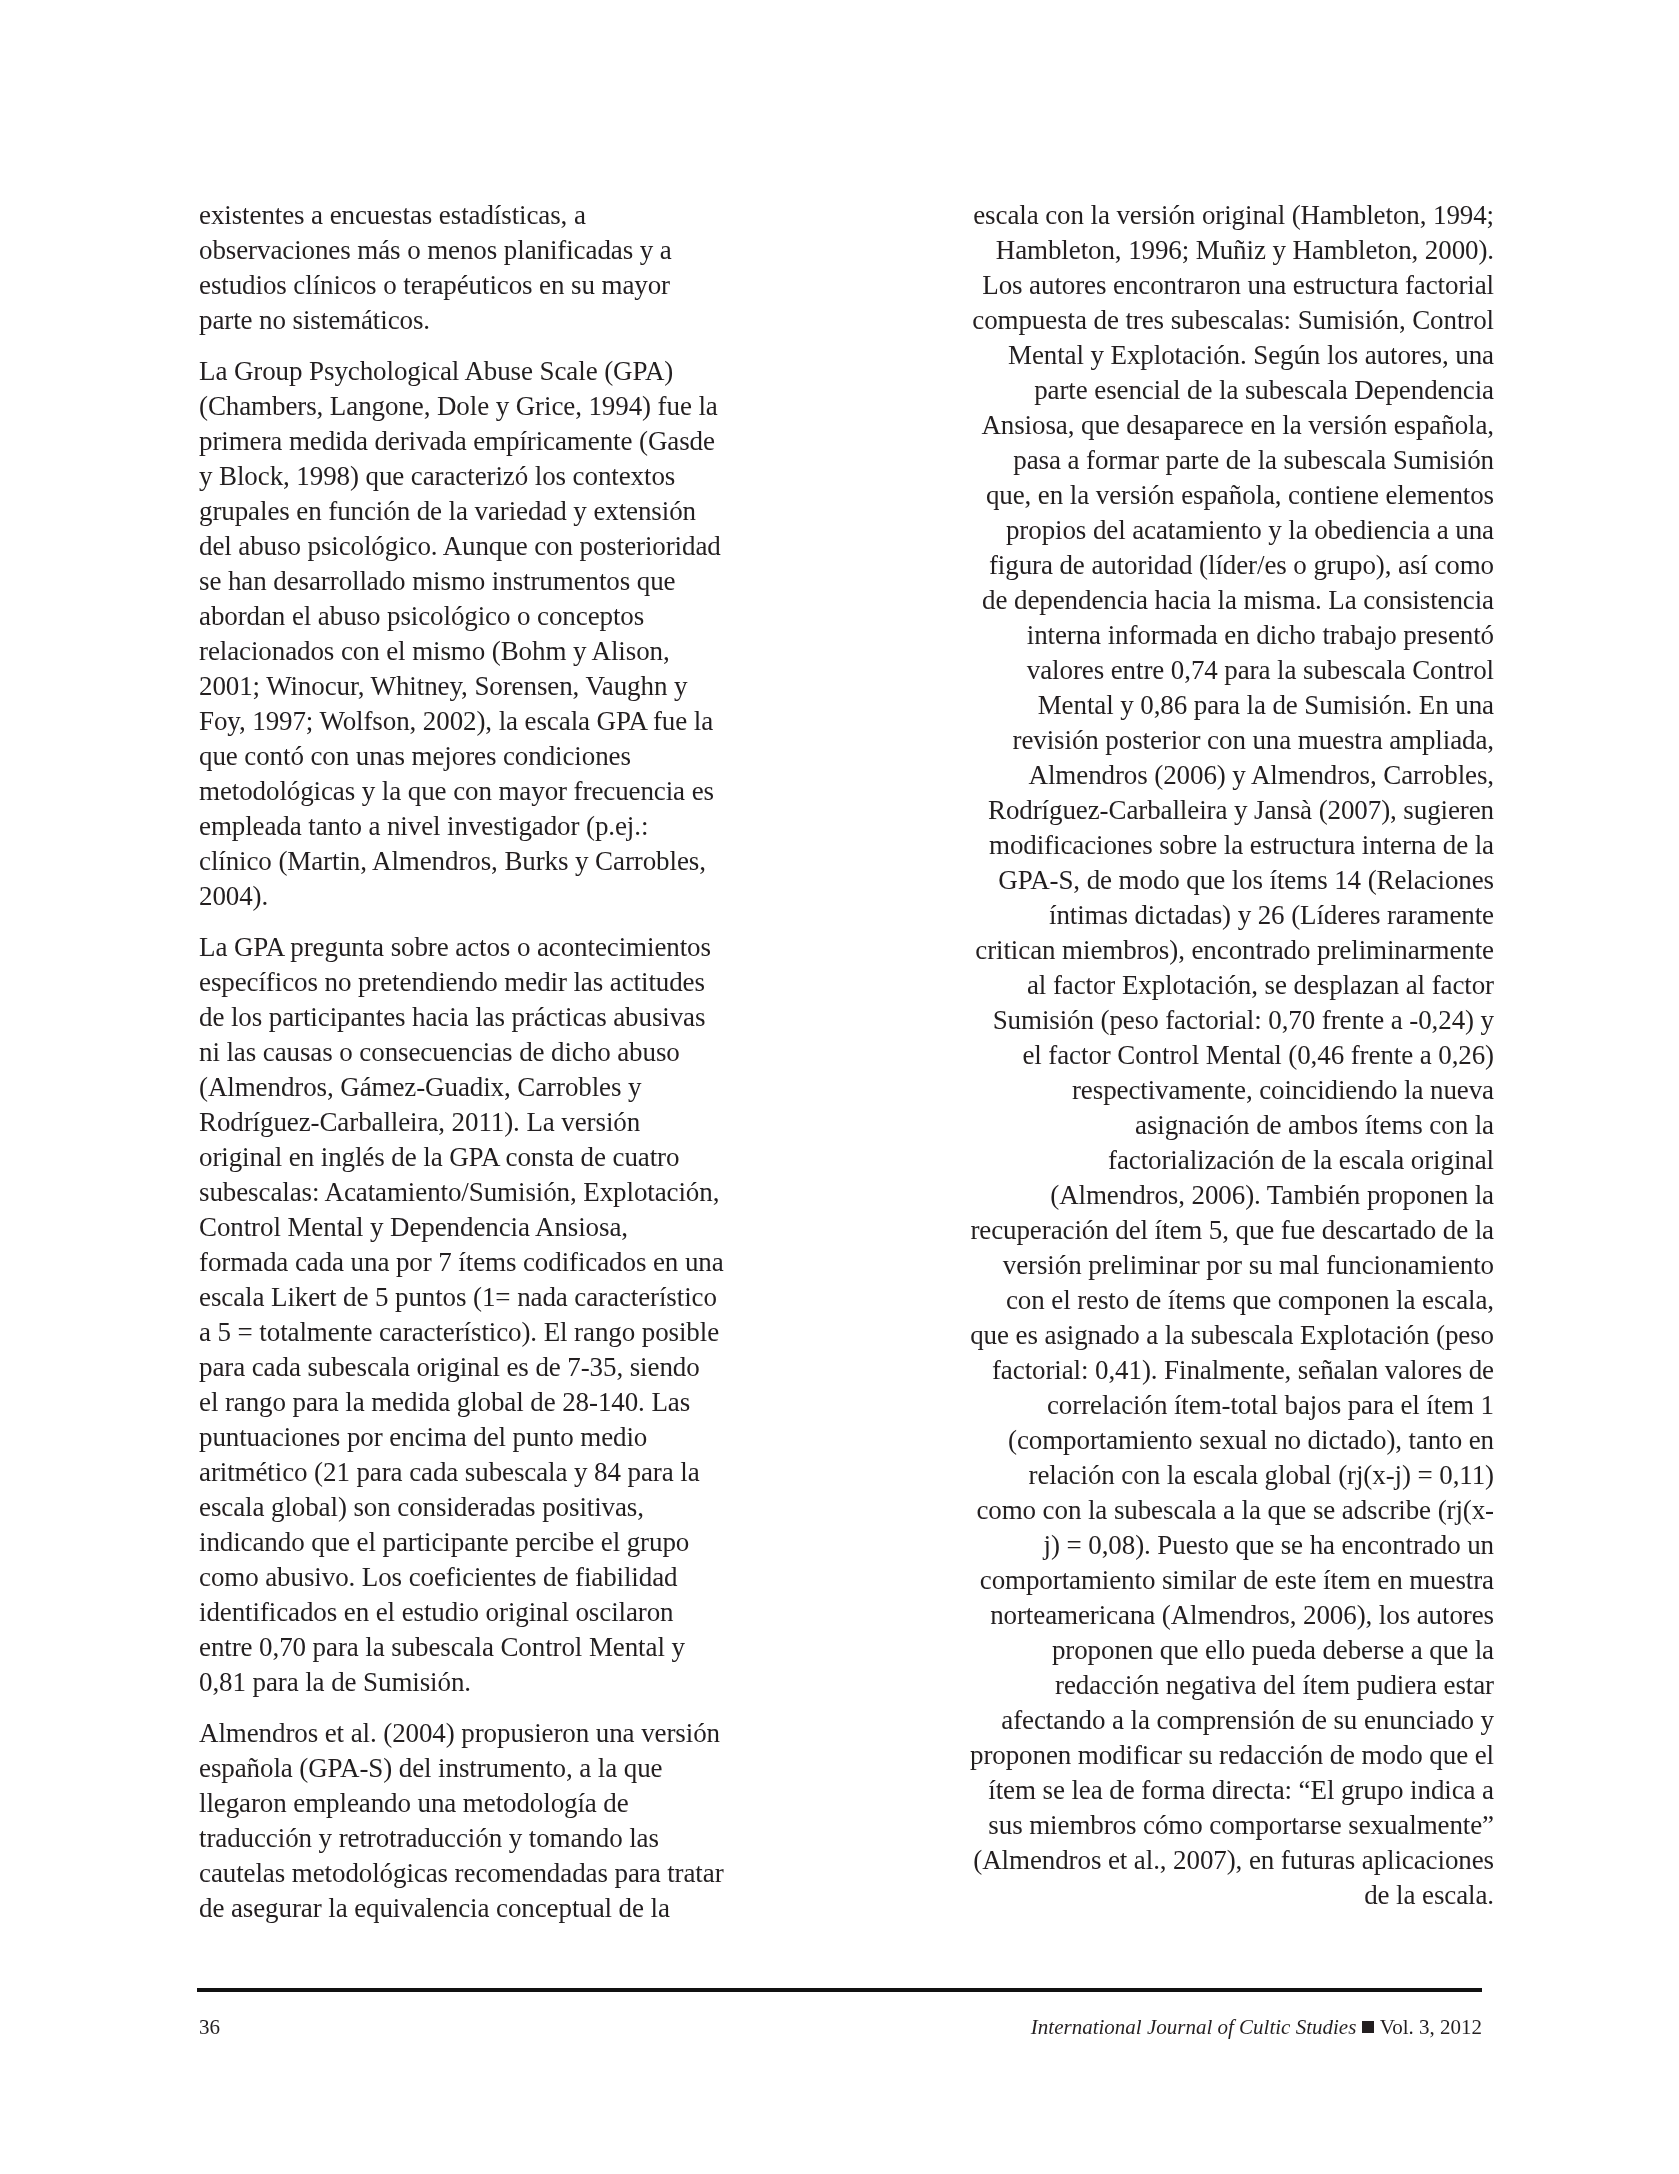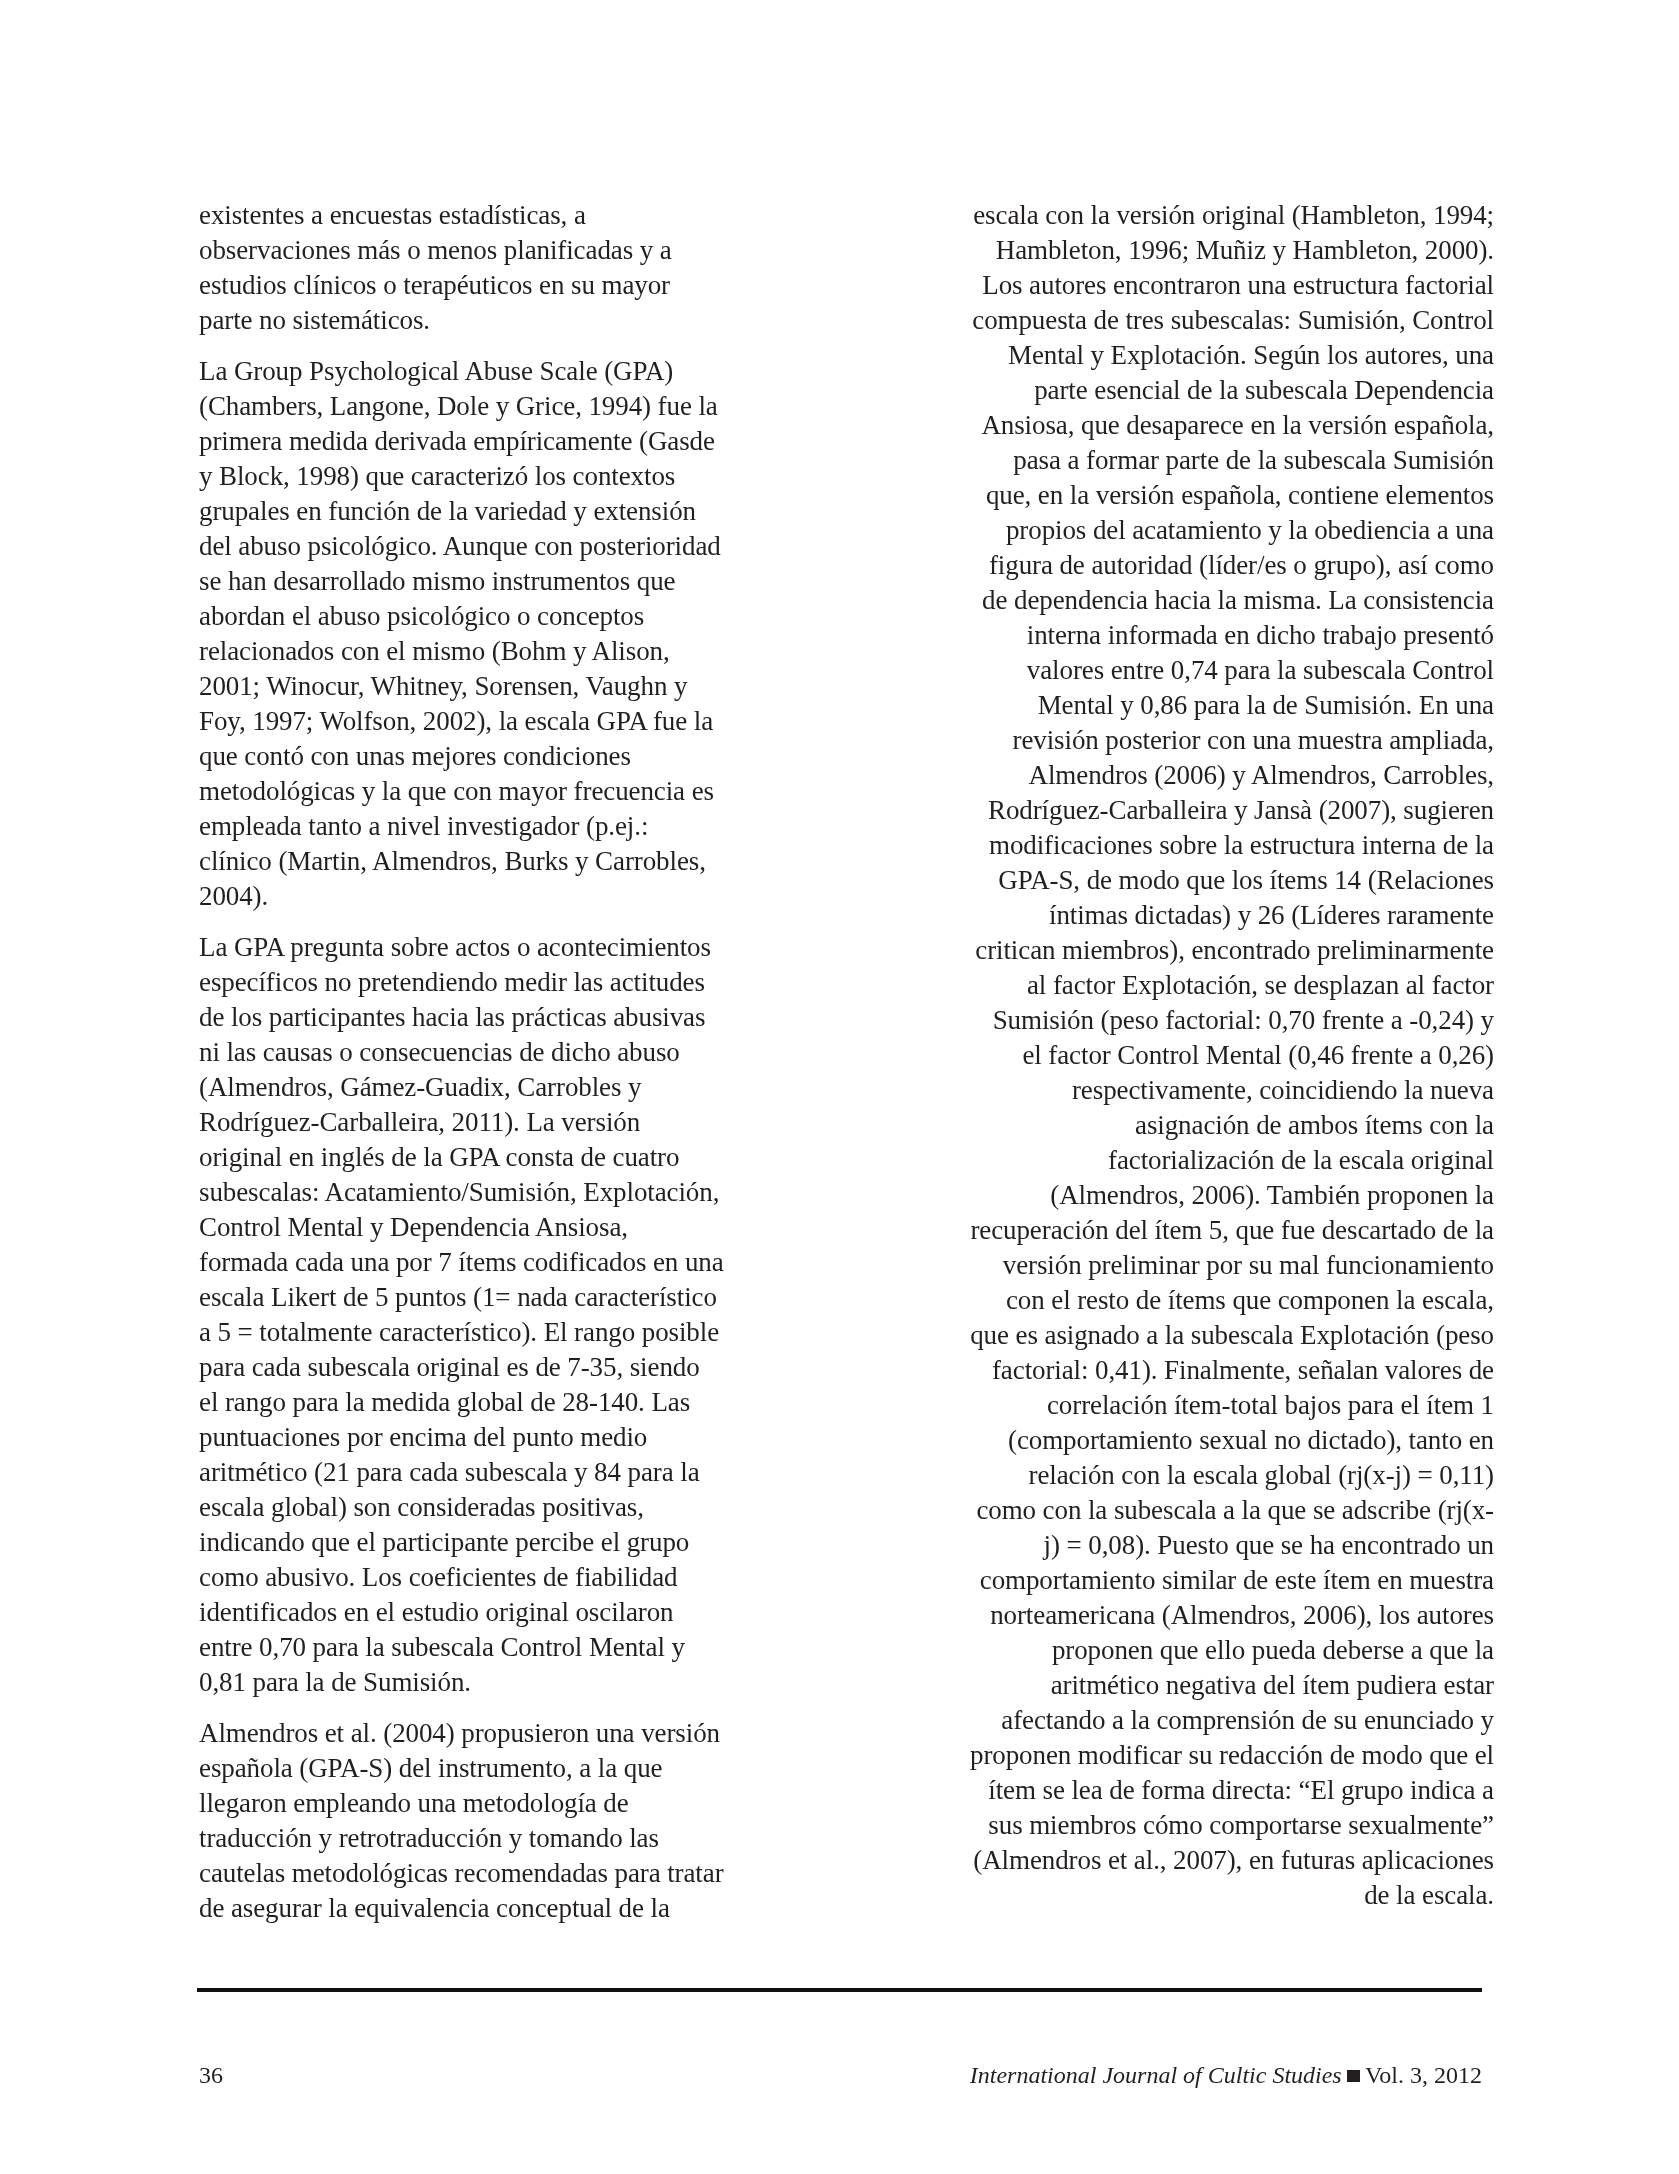--- a/index.html
+++ b/index.html
@@ -46,23 +46,22 @@
       width: 1285px;
       height: 3.8px;
       background: #111111;
     }
     .footer {
       position: absolute;
       top: 2012px;
       left: 197px;
       width: 1285px;
       height: 30px;
-      font-size: 24px;
+      font-size: 21px;
       line-height: 30px;
-      margin-top: 48px;
     }
     .page-number {
       position: absolute;
       left: 1.9px;
       top: 0;
     }
     .journal {
       position: absolute;
       right: 0;
       top: 0;
@@ -177,21 +176,21 @@
         <span class="line">que es asignado a la subescala Explotación (peso</span>
         <span class="line">factorial: 0,41). Finalmente, señalan valores de</span>
         <span class="line">correlación ítem-total bajos para el ítem 1</span>
         <span class="line">(comportamiento sexual no dictado), tanto en</span>
         <span class="line">relación con la escala global (rj(x-j) = 0,11)</span>
         <span class="line">como con la subescala a la que se adscribe (rj(x-</span>
         <span class="line">j) = 0,08). Puesto que se ha encontrado un</span>
         <span class="line">comportamiento similar de este ítem en muestra</span>
         <span class="line">norteamericana (Almendros, 2006), los autores</span>
         <span class="line">proponen que ello pueda deberse a que la</span>
-        <span class="line">aritmético negativa del ítem pudiera estar</span>
+        <span class="line">redacción negativa del ítem pudiera estar</span>
         <span class="line">afectando a la comprensión de su enunciado y</span>
         <span class="line">proponen modificar su redacción de modo que el</span>
         <span class="line">ítem se lea de forma directa: “El grupo indica a</span>
         <span class="line">sus miembros cómo comportarse sexualmente”</span>
         <span class="line">(Almendros et al., 2007), en futuras aplicaciones</span>
         <span class="line">de la escala.</span>
       </div>
     </div>
 
   <div class="rule"></div>

